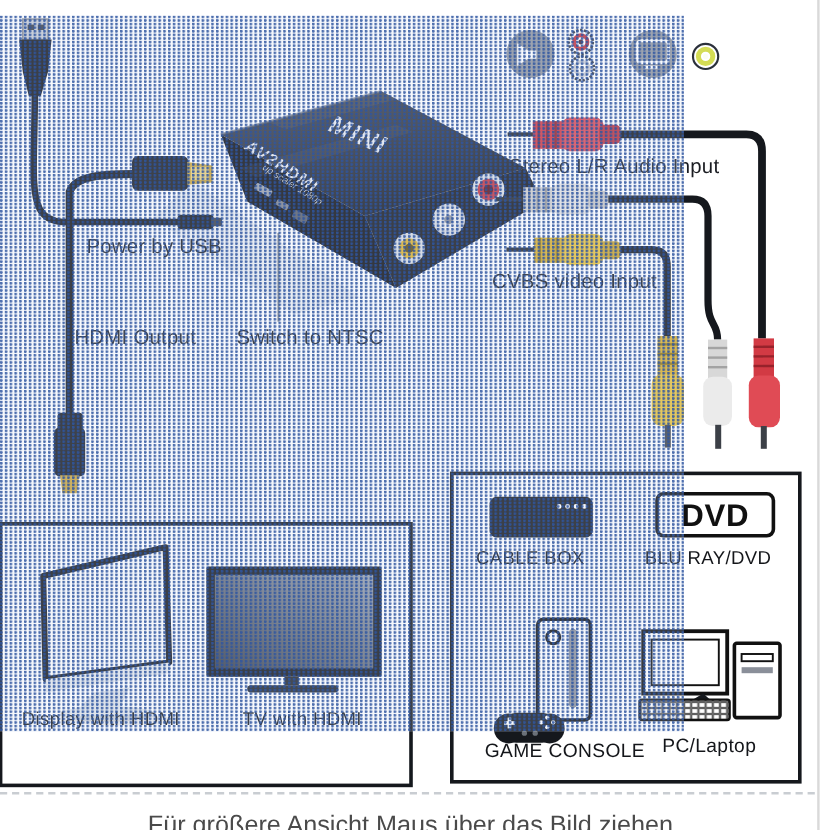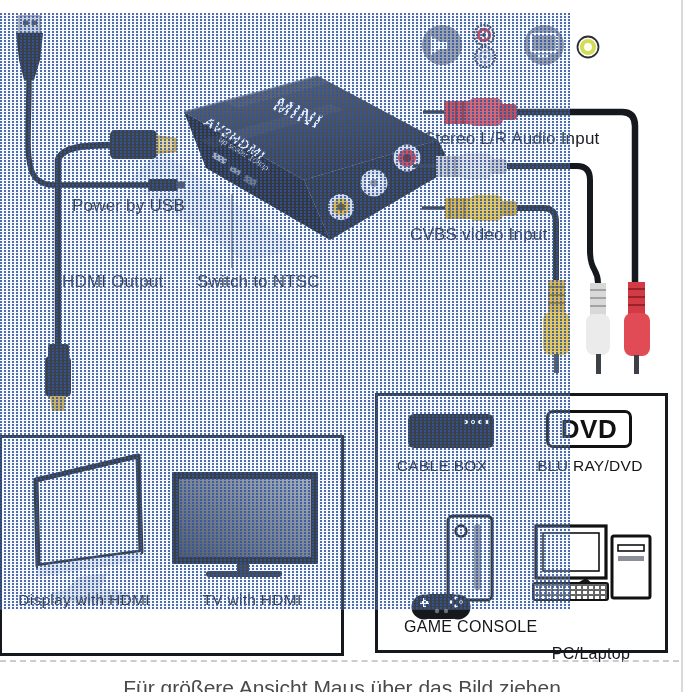--- a/index.html
+++ b/index.html
@@ -9,21 +9,21 @@
        letter-spacing:.2px;}
   .lbl-sm{position:absolute;font-size:15.5px;color:#14161a;white-space:nowrap;z-index:3;
        letter-spacing:.3px;}
   .boxframe{position:absolute;border:3px solid #15181d;background:transparent;z-index:1;
        box-sizing:border-box;}
   #art{position:absolute;left:0;top:0;z-index:2;pointer-events:none;}
   
   .devtext{position:absolute;color:#e6e9f0;z-index:3;transform-origin:left top;
        font-style:italic;font-weight:bold;}
   
-  #dvd-badge{position:absolute;left:546px;top:410px;width:86px;height:38px;
+  #dvd-badge{position:absolute;left:546px;top:410px;width:100px;height:38px;
        border:3.5px solid #111;border-radius:7px;background:#fff;z-index:3;
        box-sizing:border-box;display:flex;align-items:center;justify-content:center;
        font-weight:bold;font-size:26px;color:#111;letter-spacing:0.5px;}
   
   #zoom-overlay{position:absolute;left:0;top:13px;width:570px;height:597px;z-index:6;
        background-image:
          radial-gradient(circle at 1px 1px, rgba(47,86,160,.85) .9px, rgba(47,86,160,0) 1.55px),
          linear-gradient(rgba(214,224,243,.20), rgba(214,224,243,.20));
        background-size:4px 3px,100% 100%;}
   #right-divider{position:absolute;left:681px;top:0;width:2px;height:692px;
@@ -262,20 +262,20 @@
 
   <div class="lbl-sm" style="left:14px;top:591px;width:140px;text-align:center;">Display with HDMI</div>
   <div class="lbl-sm" style="left:182px;top:591px;width:140px;text-align:center;">TV with HDMI</div>
 
   <div class="lbl-sm" style="left:392px;top:457px;width:100px;text-align:center;">CABLE BOX</div>
   <div class="lbl-sm" style="left:526px;top:457px;width:128px;text-align:center;">BLU RAY/DVD</div>
   <div id="dvd-badge">
     <span>DVD</span>
   </div>
   <div class="lbl-sm" style="left:388px;top:618px;width:124px;text-align:center;font-size:16px;margin-left:16px;">GAME CONSOLE</div>
-  <div class="lbl-sm" style="left:549px;top:614px;width:84px;text-align:center;font-size:16px;margin-top:31px;">PC/Laptop</div>
+  <div class="lbl-sm" style="left:549px;top:614px;width:84px;text-align:center;font-size:16px;">PC/Laptop</div>
 
   <div id="zoom-overlay"></div>
 
   <div id="bottom-dashes"></div>
   <div id="hover-hint">Für größere Ansicht Maus über das Bild ziehen</div>
   <div id="right-divider"></div>
 </div>
 
 </body></html>

